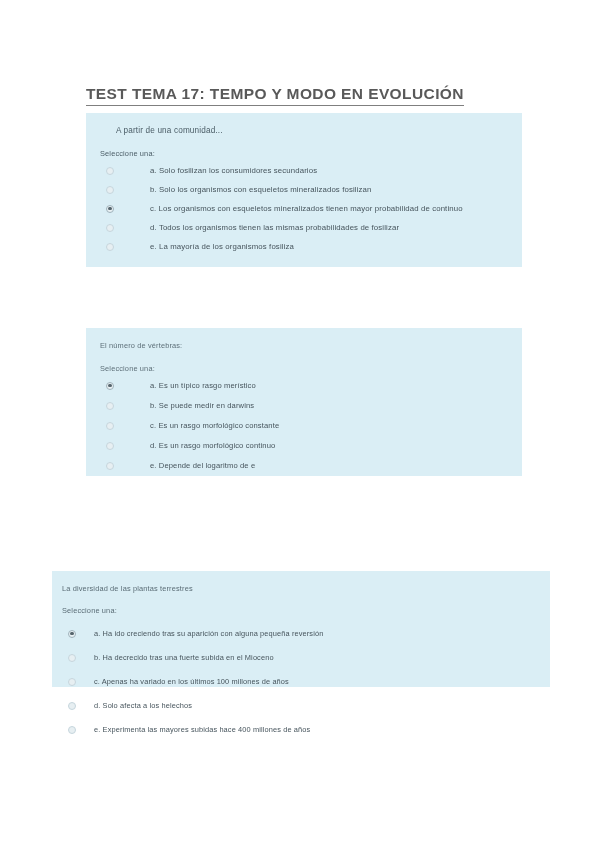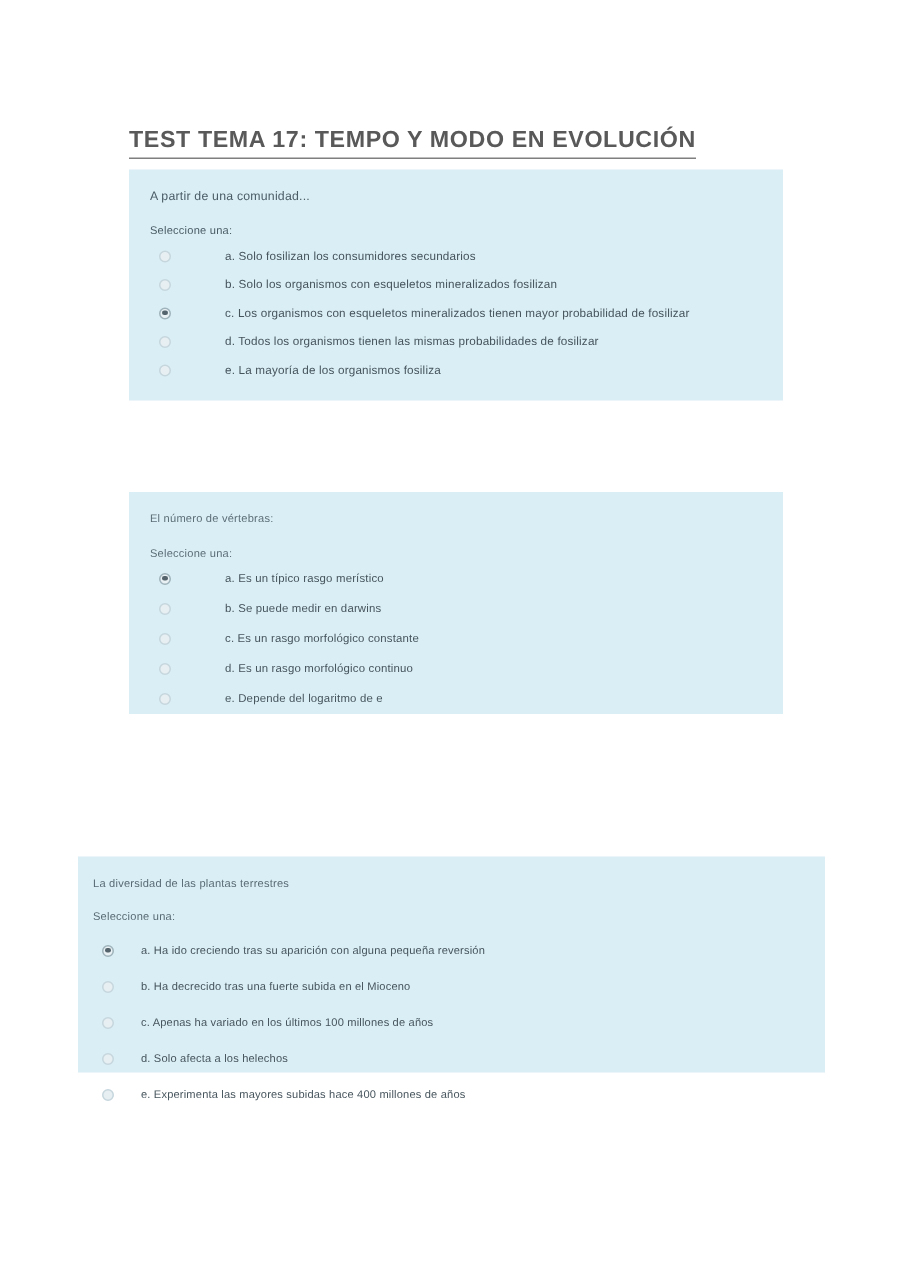--- a/index.html
+++ b/index.html
@@ -38,28 +38,28 @@
   }
 
   
   .qpanel {
     position: absolute;
     background: #daeef5;
     box-sizing: border-box;
   }
   .qpanel.p1 { left: 86px;  top: 113px; width: 436px; height: 154px; }
   .qpanel.p2 { left: 86px;  top: 328px; width: 436px; height: 148px; }
-  .qpanel.p3 { left: 52px;  top: 571px; width: 498px; height: 144px; }
+  .qpanel.p3 { left: 52px;  top: 571px; width: 498px; height: 116px; }
 
   .qstem {
     font-size: 7.6px;
     color: #4a5c66;
     letter-spacing: 0.15px;
   }
-  .qpanel.p1 .qstem { font-size: 8.2px; }
+  .qpanel.p1 .qstem { font-size: 8.2px; margin-left: 16px; }
   .qpanel.p2 .qstem { font-size: 7.4px; }
   .qpanel.p3 .qstem { font-size: 7.4px; }
 
   .select-label {
     font-size: 7.4px;
     color: #4a5c66;
     letter-spacing: 0.15px;
   }
 
   .qbody {
@@ -145,21 +145,21 @@
         <div class="option">
           <span class="radio"></span>
           <span class="opt-text">a. Solo fosilizan los consumidores secundarios</span>
         </div>
         <div class="option">
           <span class="radio"></span>
           <span class="opt-text">b. Solo los organismos con esqueletos mineralizados fosilizan</span>
         </div>
         <div class="option">
           <span class="radio checked"></span>
-          <span class="opt-text">c. Los organismos con esqueletos mineralizados tienen mayor probabilidad de fosilizar</span>
+          <span class="opt-text">c. Los organismos con esqueletos mineralizados tienen mayor probabilidad de continuo</span>
         </div>
         <div class="option">
           <span class="radio"></span>
           <span class="opt-text">d. Todos los organismos tienen las mismas probabilidades de fosilizar</span>
         </div>
         <div class="option">
           <span class="radio"></span>
           <span class="opt-text">e. La mayoría de los organismos fosiliza</span>
         </div>
       </div>

